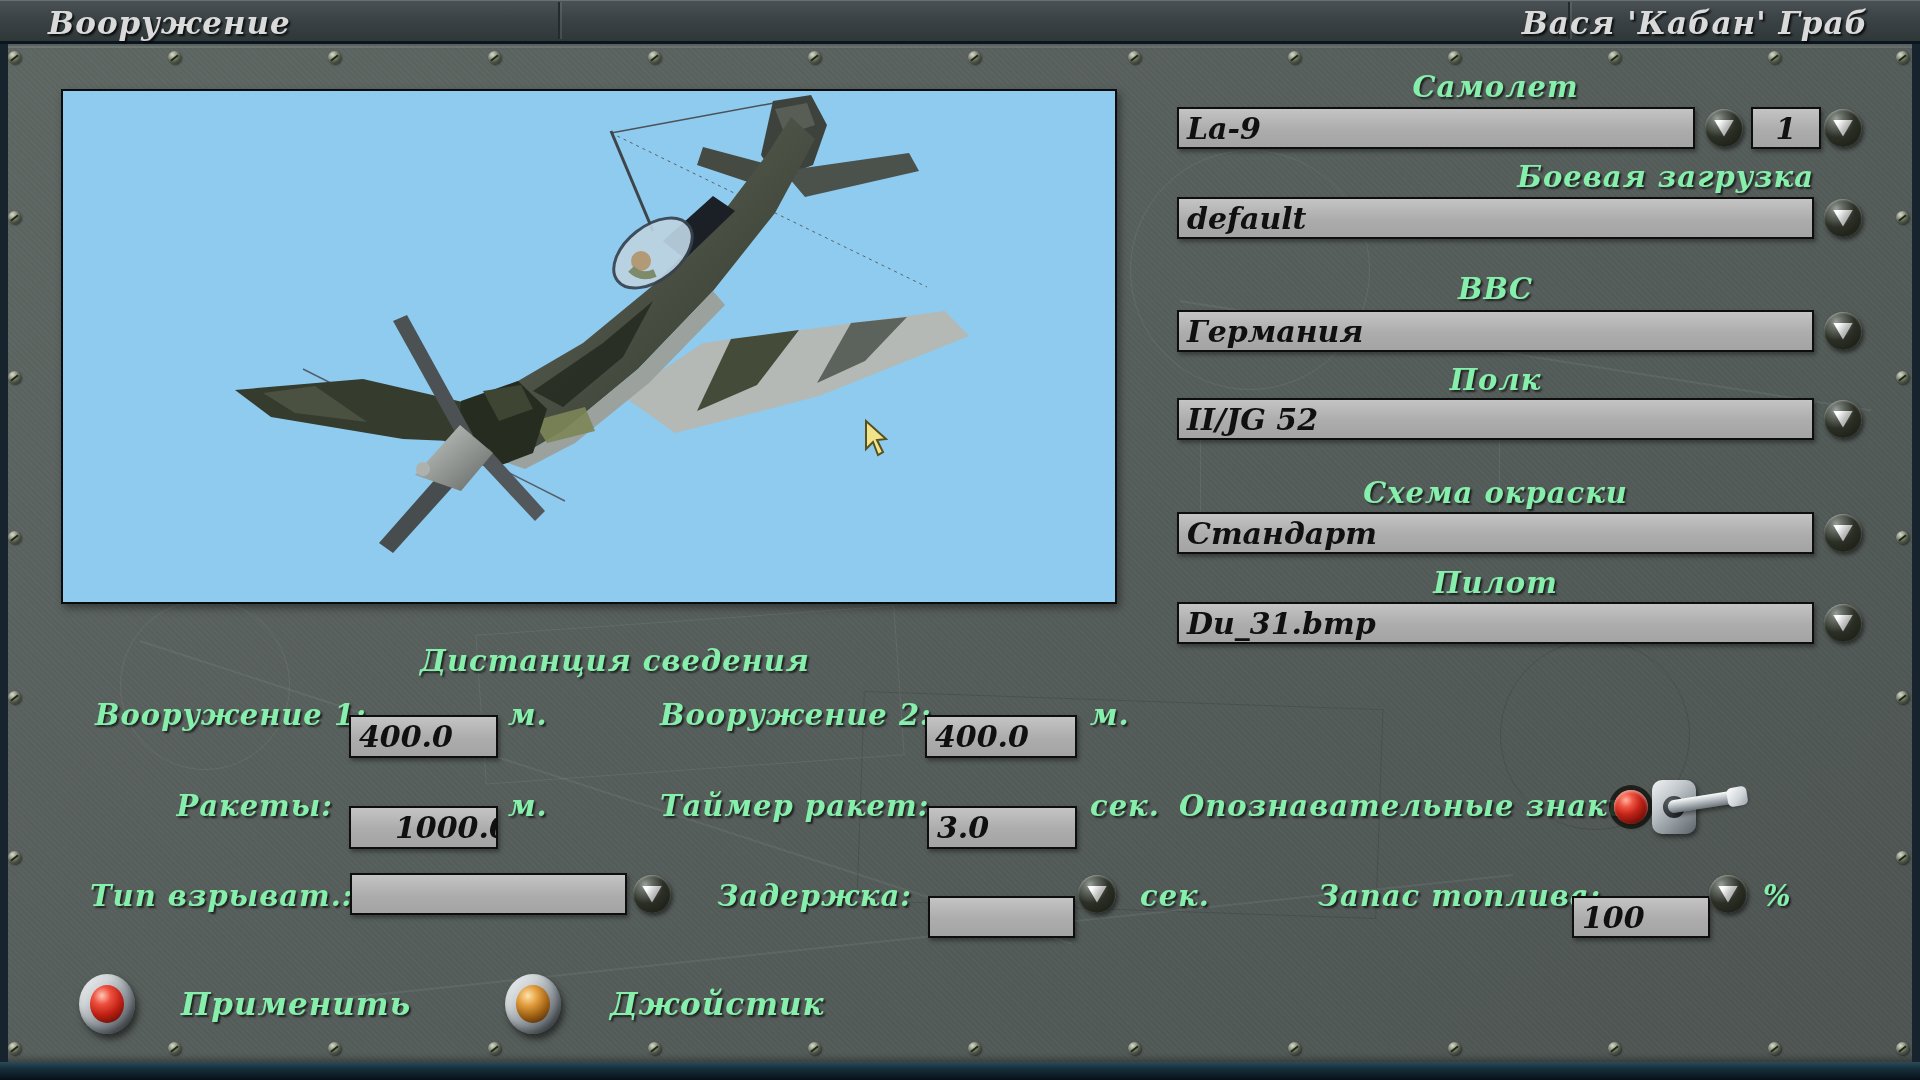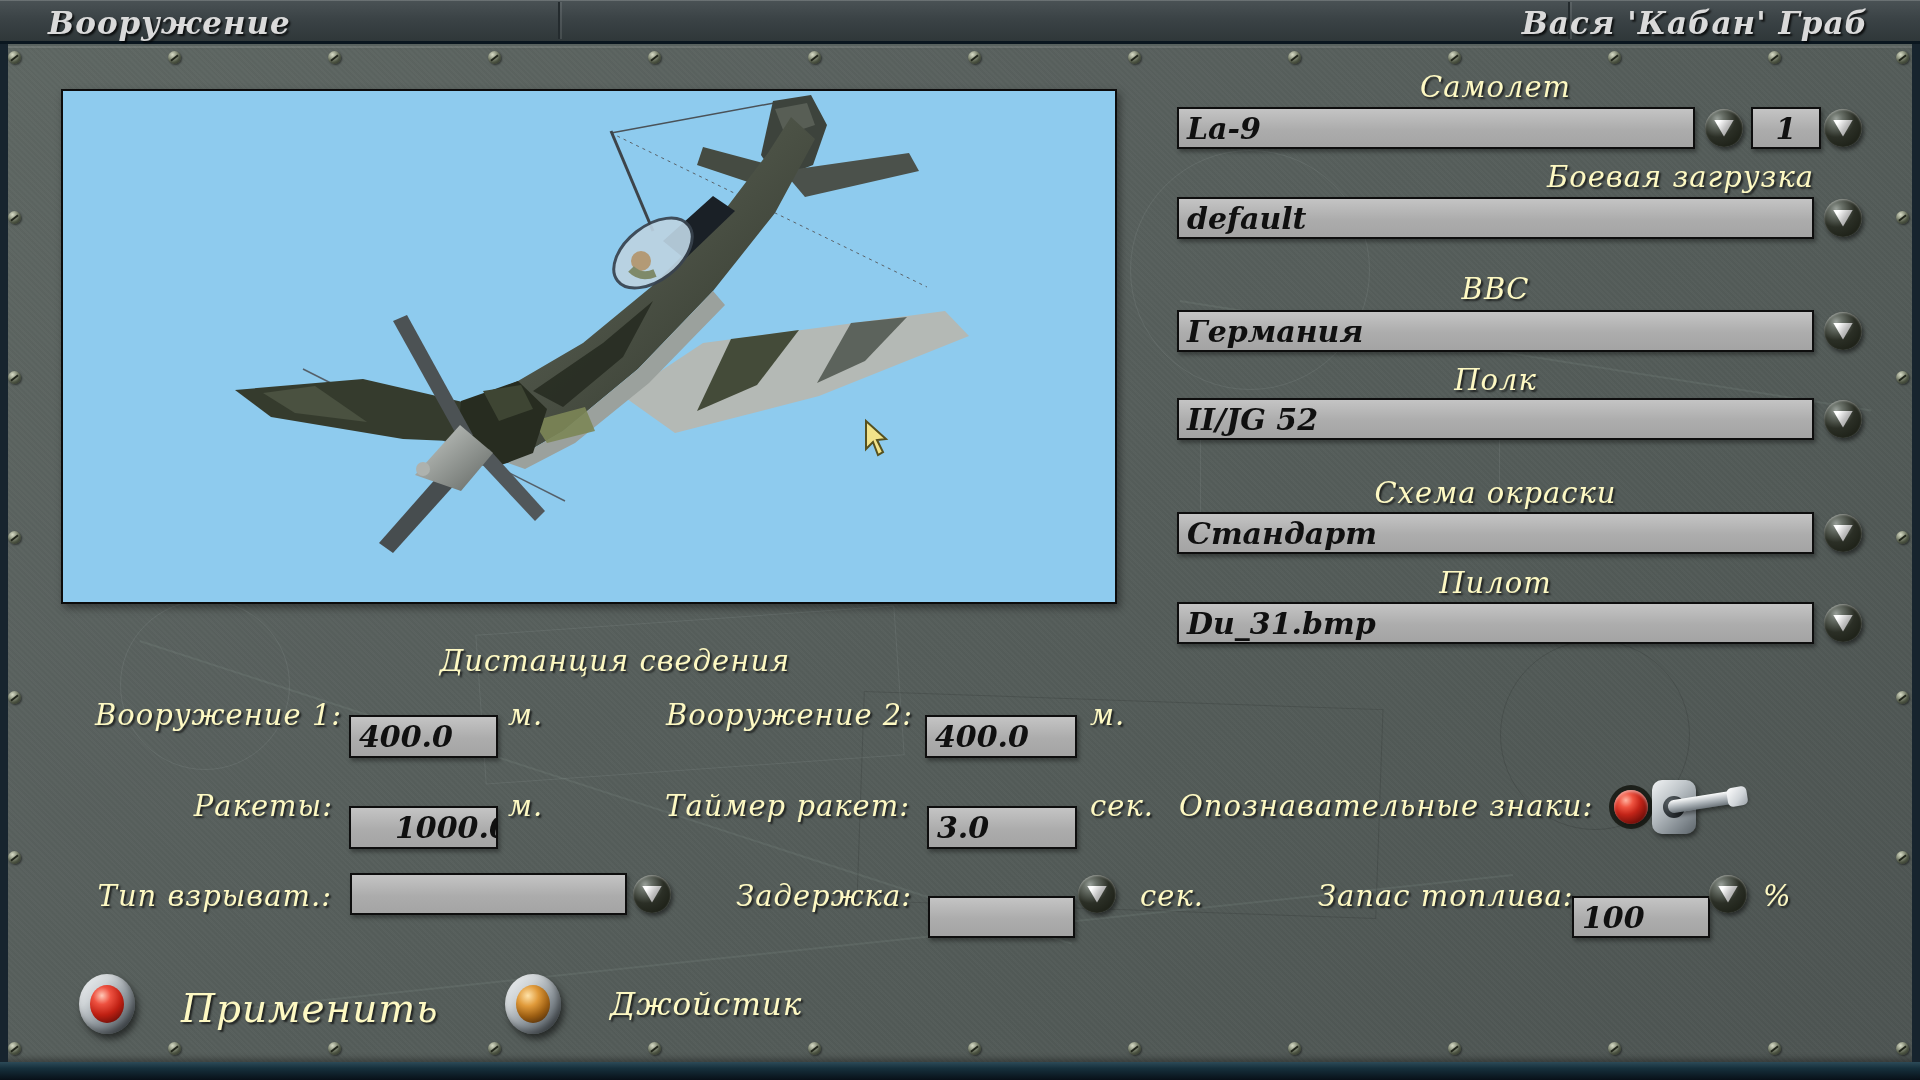--- a/index.html
+++ b/index.html
@@ -34,21 +34,21 @@
     border-bottom:3px solid #0a161f;
     box-shadow: inset 0 1px 0 rgba(255,255,255,.18);
   }
   .seam{position:absolute;top:2px;bottom:2px;width:2px;background:#242b2e;box-shadow:2px 0 0 rgba(255,255,255,.10);}
   .tbtext{
     position:absolute;top:5px;font-style:italic;font-weight:bold;font-size:31px;
     color:#dadada;text-shadow:2px 2px 2px rgba(0,0,0,.75);white-space:nowrap;letter-spacing:1px;
   }
   
   .lbl{
-    position:absolute;font-style:italic;font-weight:normal;font-size:29px;color:#fef9c3;
+    position:absolute;font-style:italic;font-weight:bold;font-size:29px;color:#86efac;
     text-shadow:2px 2px 2px rgba(0,0,0,.65);white-space:nowrap;letter-spacing:1px;
   }
   .box{
     position:absolute;border:2px solid #0e0e0e;
     background:linear-gradient(#c4c4c4,#acacac 55%,#a4a4a4);
     color:#101010;font-family:"DejaVu Serif", serif;font-style:italic;font-weight:bold;font-size:30px;
     padding:0 0 0 8px;display:flex;align-items:center;white-space:nowrap;overflow:hidden;
     box-shadow:2px 3px 4px rgba(0,0,0,.35);
   }
   input.box{letter-spacing:0;outline:none;margin-top:23px;}
@@ -271,21 +271,21 @@
   <div class="lbl" style="left:1318px;top:879px;width:242px;text-align:right;">Запас топлива:</div>
   <input class="box" style="left: 1572px; top: 873px; width: 138px; height: 42px;" value="100">
   <div class="spin" style="left:1709px;top:875px;">
       <span class="tri"></span>
     </div>
   <div class="lbl" style="left:1763px;top:879px;">%</div>
 
   <div class="pushbtn" style="left:79px;top:974px;">
     <div class="dome red"></div>
   </div>
-  <div class="lbl" style="left:181px;top:986px;font-size:39px;">Применить</div>
+  <div class="lbl" style="left:181px;top:986px;font-size:31px;">Применить</div>
 
   <div class="pushbtn" style="left:505px;top:974px;">
     <div class="dome amber"></div>
   </div>
   <div class="lbl" style="left:610px;top:986px;font-size:31px;">Джойстик</div>
 
   <div class="bottombar"></div>
 <div class="screw" style="left: 8px; top: 51px;"></div>
     <div class="screw" style="left: 8px; top: 1042px;"></div>
     <div class="screw" style="left: 168px; top: 51px;"></div>

